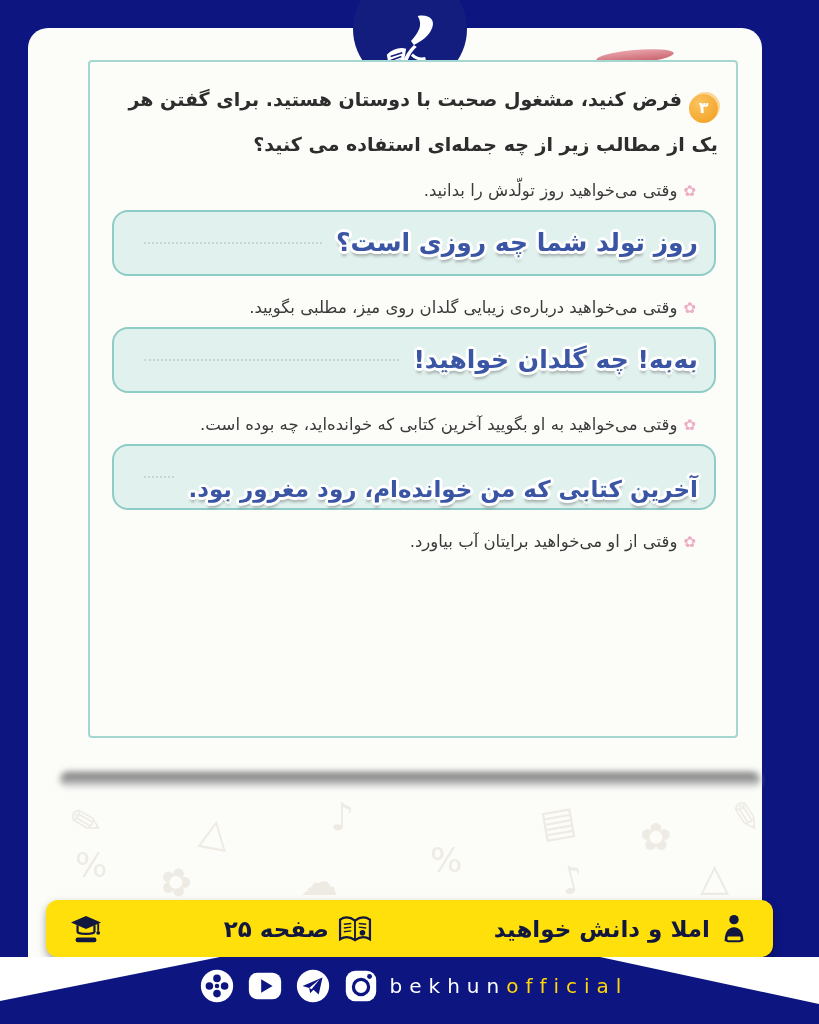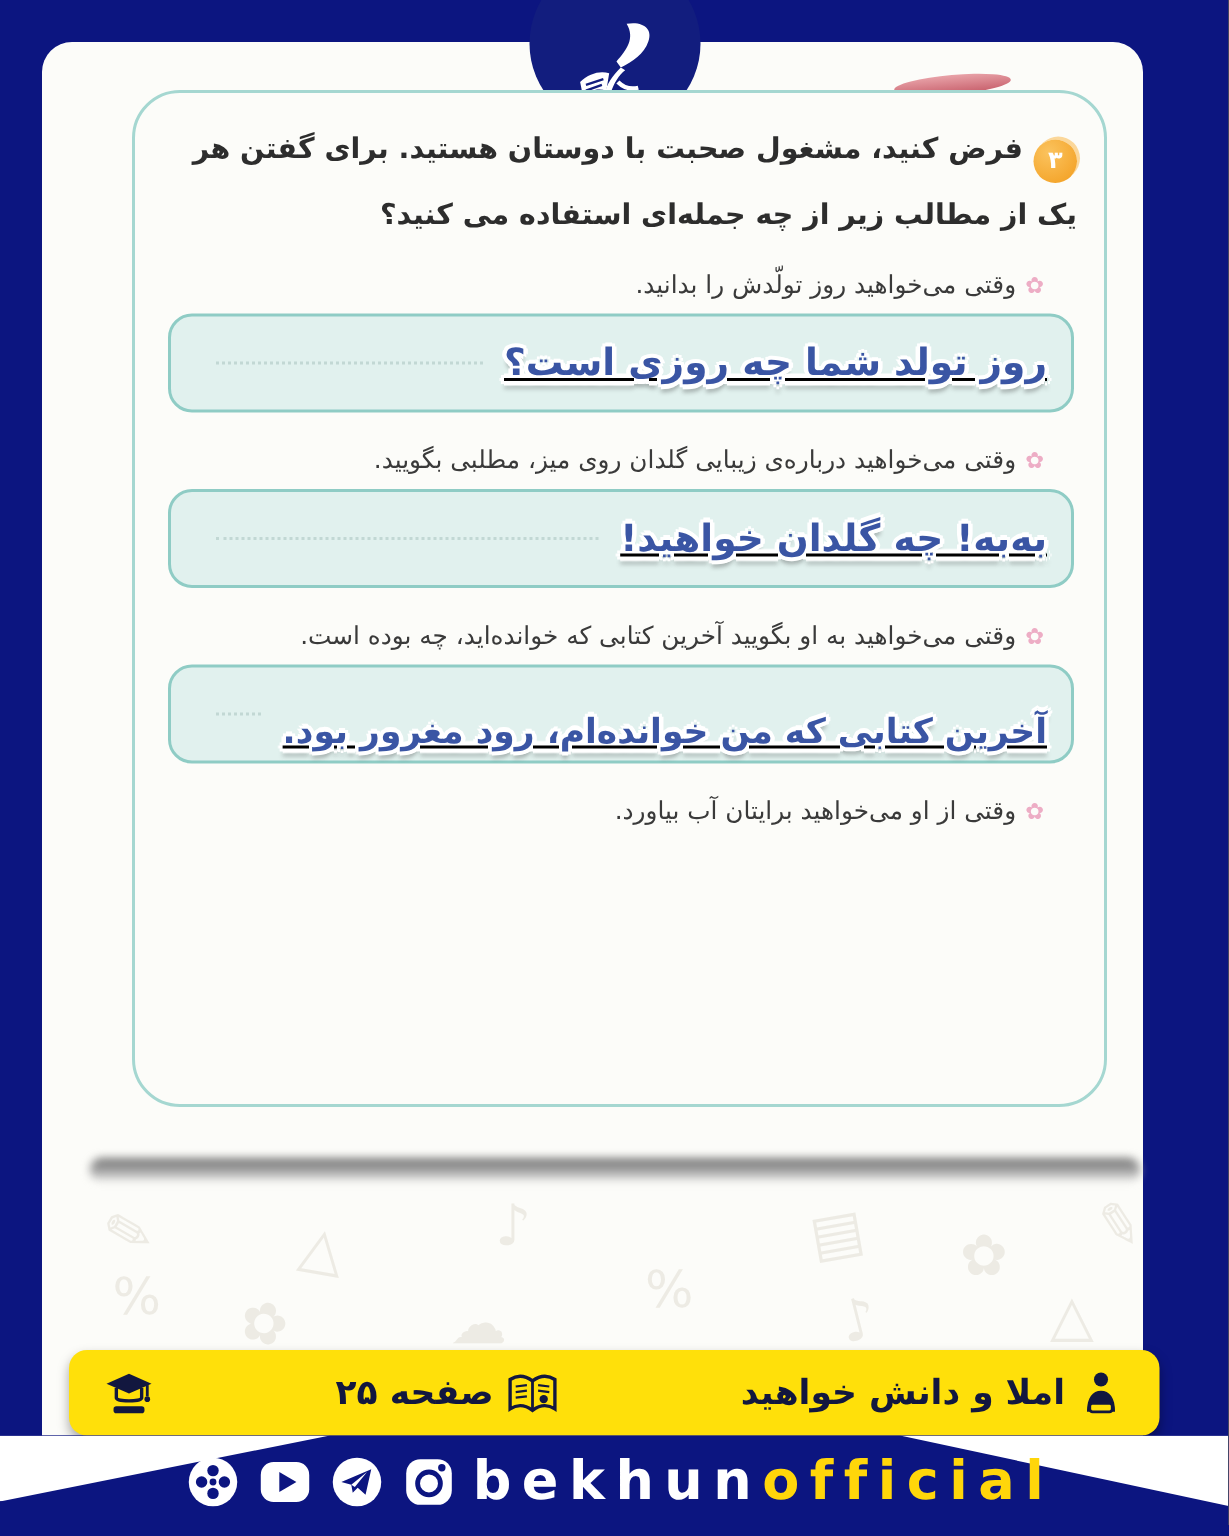--- a/index.html
+++ b/index.html
@@ -10,41 +10,41 @@
   .card{position:absolute;left:28px;top:28px;width:734px;height:929px;background:#fcfcf9;border-radius:20px 20px 0 0;}
   .photo-shadow{position:absolute;left:60px;top:772px;width:700px;height:16px;background:linear-gradient(to bottom,#6e6e6e,#b9b9b9 70%,rgba(255,255,255,0));border-radius:8px;filter:blur(3px);}
   .doodle{position:absolute;color:#edebe4;font-size:38px;pointer-events:none;user-select:none;}
 
   
   .logo-circle{position:absolute;left:353px;top:-28px;width:114px;height:114px;border-radius:50%;background:#121d7e;display:flex;align-items:flex-end;justify-content:center;}
   .logo-circle svg{margin-bottom:12px;}
   .pink-swoosh{position:absolute;left:596px;top:50px;width:78px;height:13px;border-radius:50%;background:linear-gradient(180deg,#e8a2a8,#c75f6b);transform:rotate(-5deg);}
 
   
-  .frame{position:absolute;left:88px;top:60px;width:650px;height:678px;border:2px solid #a5d7d1;border-radius:32px;background:#fcfcf9;padding:16px 18px 10px 16px;direction:rtl;}
+  .frame{position:absolute;left:88px;top:60px;width:650px;height:678px;border:2px solid #a5d7d1;border-radius:4px;background:#fcfcf9;padding:16px 18px 10px 16px;direction:rtl;}
   .question{font-size:19px;font-weight:bold;color:#2d2d2d;line-height:2.3;text-align:right;margin-bottom:14px;}
   .q-badge{display:inline-flex;align-items:center;justify-content:center;width:29px;height:29px;border-radius:50%;background:radial-gradient(circle at 35% 30%,#fbc35e,#f29d1e);color:#fff;font-size:16px;font-weight:bold;margin-left:7px;vertical-align:-7px;box-shadow:2px -2px 0 0 #fbd79a;}
   .prompt{font-size:16.5px;font-weight:400;color:#3a3a3a;text-align:right;padding-right:22px;margin:14px 0 10px;}
   .flower{color:#eba0bd;font-size:15px;margin-left:6px;opacity:.85;}
-  .abox{display:flex;align-items:center;height:66px;margin:0 2px 22px 6px;background:#e1f1ee;border:2px solid #8fccc5;border-radius:16px;padding:0 16px;text-decoration:underline;}
+  .abox{display:flex;align-items:center;height:66px;margin:0 2px 22px 6px;background:#e1f1ee;border:2px solid #8fccc5;border-radius:16px;padding:0 16px;}
   .ans{font-size:25px;font-weight:bold;color:#3a55a4;white-space:nowrap;
        text-shadow:-2px -2px 0 #fff,2px -2px 0 #fff,-2px 2px 0 #fff,2px 2px 0 #fff,0 -3px 0 #fff,0 3px 0 #fff,-3px 0 0 #fff,3px 0 0 #fff,0 5px 3px rgba(40,40,40,.35);}
   .dots{flex:1;border-bottom:2px dotted #c2d8d4;margin:0 14px;min-width:6px;}
 
   
   .banner{position:absolute;left:46px;top:900px;width:727px;height:57px;background:#ffe00a;border-radius:12px;display:flex;direction:rtl;align-items:center;justify-content:space-between;padding:0 24px;box-shadow:0 4px 8px rgba(0,0,0,.35);}
   .bgroup{display:flex;align-items:center;gap:9px;font-size:23px;font-weight:bold;color:#12173f;}
 
   
   .footer{position:absolute;left:0;top:957px;width:819px;height:67px;background:#0c1580;}
   .wedge{position:absolute;top:0;background:#fff;}
   .wedge.left{left:0;width:220px;height:44px;clip-path:polygon(0 0,100% 0,0 100%);}
   .wedge.right{right:0;width:219px;height:47px;clip-path:polygon(0 0,100% 0,100% 100%);}
   .social-row{position:absolute;left:0;top:10px;width:100%;display:flex;align-items:center;justify-content:center;gap:10px;}
-  .handle{font-size:36px;font-weight:bold;letter-spacing:7px;color:#fff;margin-right:-7px;white-space:nowrap;}
+  .handle{font-size:20px;font-weight:normal;letter-spacing:7px;color:#fff;margin-right:-7px;white-space:nowrap;}
   .handle .accent{color:#ffd60a;}
   .sicon{width:38px;height:38px;display:block;}
 </style>
 </head>
 <body>
 
 <div class="stage">
 
   <div class="card"></div>
 

